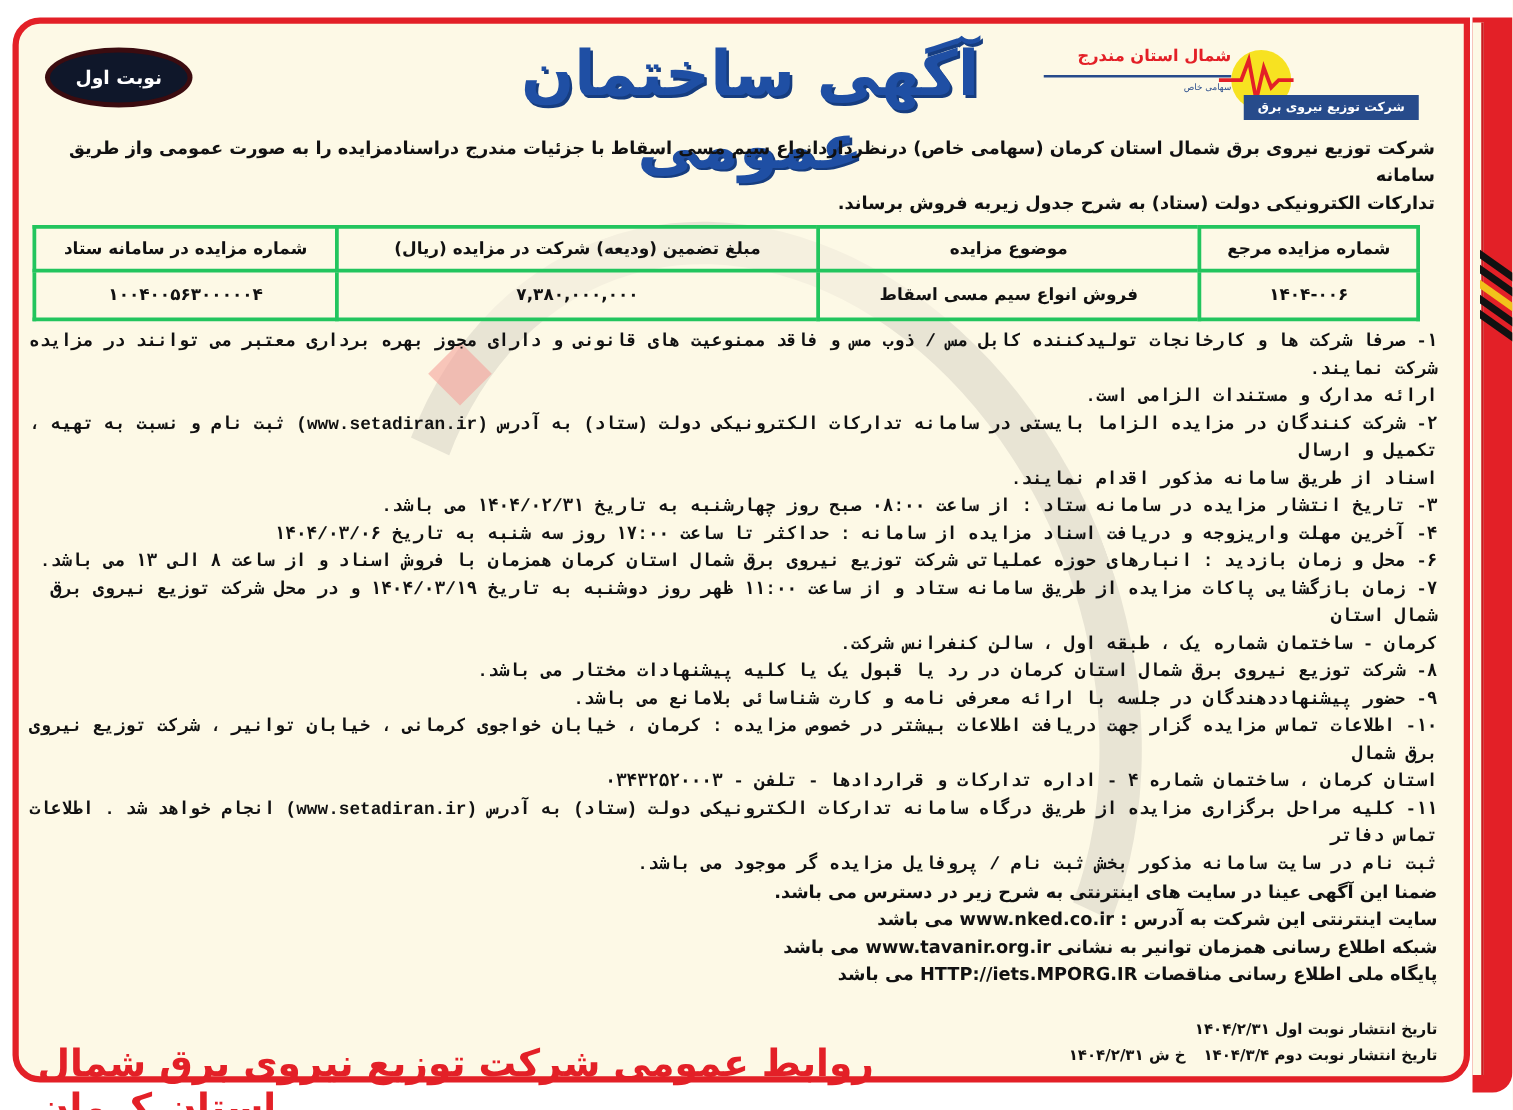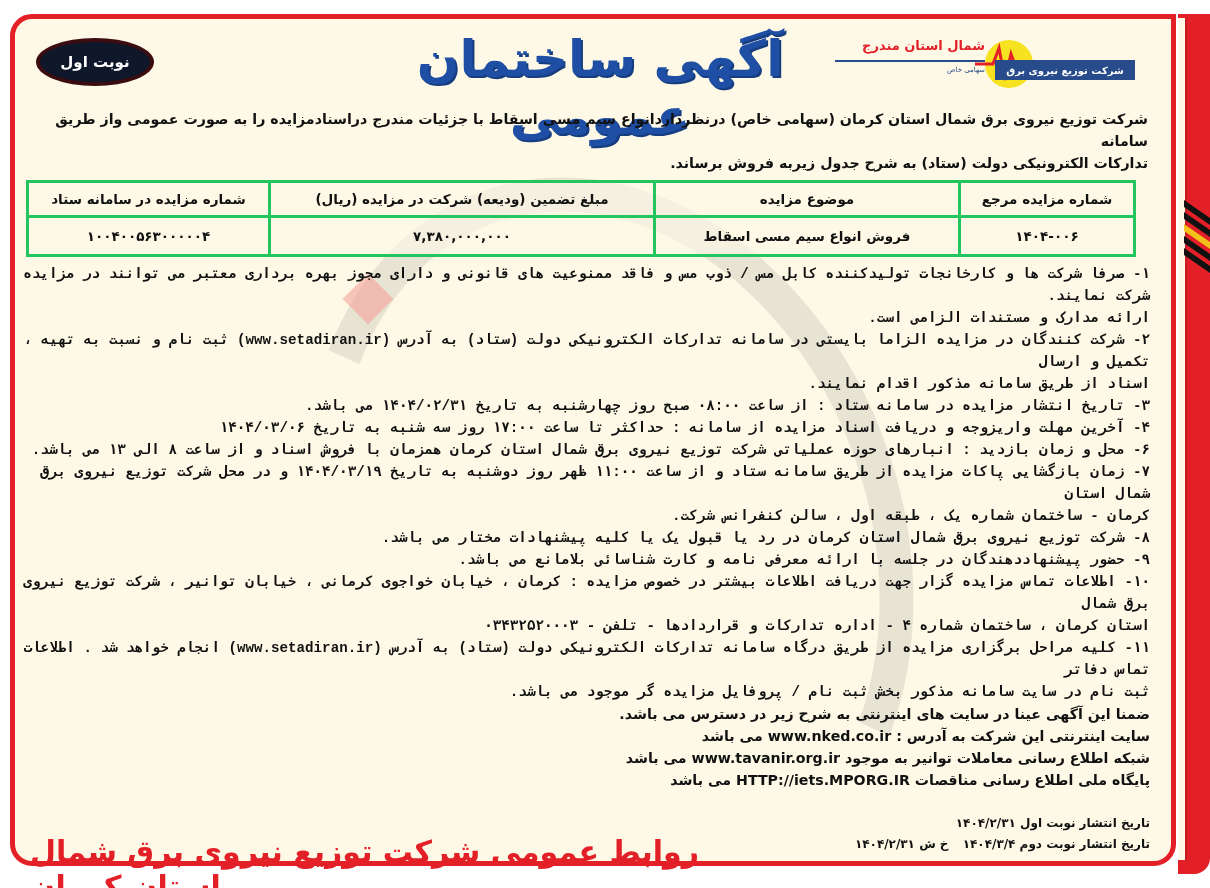--- a/index.html
+++ b/index.html
@@ -39,21 +39,21 @@
     font-size: 50px; font-weight: 900; color: #1f4fa4; letter-spacing: 1px; direction: rtl;
     text-shadow: 2px 2px 0 #163d80;
   }
   .logo { position: absolute; left: 835px; top: 32px; width: 300px; height: 70px; }
   .logo .circle { position: absolute; left: 150px; top: 8px; width: 48px; height: 48px; border-radius: 50%; background: #f7e221; }
   .logo .name1 { position: absolute; left: 0px; top: 6px; width: 150px; text-align: right; color: #e32027; font-size: 13px; font-weight: bold; direction: rtl; }
   .logo .line { position: absolute; left: 0; top: 28px; width: 150px; height: 2px; background: #274b8b; }
   .logo .name2 { position: absolute; left: 0px; top: 34px; width: 150px; text-align: right; color: #274b8b; font-size: 7px; direction: rtl; }
   .logo .pulse { position: absolute; left: 140px; top: 8px; width: 60px; height: 48px; }
   .logo .name3 {
-    position: absolute; left: 160px; top: 28px; width: 140px; height: 20px; background: #274b8b; color: #fff;
+    position: absolute; left: 160px; top: 44px; width: 140px; height: 20px; background: #274b8b; color: #fff;
     font-size: 10px; font-weight: bold; display: flex; align-items: center; justify-content: center; direction: rtl;
   }
 
   .content {
     position: absolute; left: 20px; top: 108px; width: 1130px; direction: rtl; text-align: right;
     font-size: 14.2px; font-weight: bold; color: #111; line-height: 22px;
   }
   .intro { margin-right: 2px; }
   table.auction {
     border-collapse: collapse; width: 1110px; margin: 6px 14px 6px 0; background: rgba(253,249,230,0.6);
@@ -147,21 +147,21 @@
     <p>۹- حضور پیشنهاددهندگان در جلسه با ارائه معرفی نامه و کارت شناسائی بلامانع می باشد.</p>
     <p>۱۰- اطلاعات تماس مزایده گزار جهت دریافت اطلاعات بیشتر در خصوص مزایده : کرمان ، خیابان خواجوی کرمانی ، خیابان توانیر ، شرکت توزیع نیروی برق شمال</p>
     <p>استان کرمان ، ساختمان شماره ۴ - اداره تدارکات و قراردادها - تلفن - ۰۳۴۳۲۵۲۰۰۰۳</p>
     <p>۱۱- کلیه مراحل برگزاری مزایده از طریق درگاه سامانه تدارکات الکترونیکی دولت (ستاد) به آدرس (www.setadiran.ir) انجام خواهد شد . اطلاعات تماس دفاتر</p>
     <p>ثبت نام در سایت سامانه مذکور بخش ثبت نام / پروفایل مزایده گر موجود می باشد.</p>
   </div>
 
   <div class="footer-sites">
     <p>ضمنا این آگهی عینا در سایت های اینترنتی به شرح زیر در دسترس می باشد.</p>
     <p>سایت اینترنتی این شرکت به آدرس : www.nked.co.ir می باشد</p>
-    <p>شبکه اطلاع رسانی معاملات توانیر به موجود www.tavanir.org.ir می باشد</p>
+    <p>شبکه اطلاع رسانی همزمان توانیر به نشانی www.tavanir.org.ir می باشد</p>
     <p>پایگاه ملی اطلاع رسانی مناقصات HTTP://iets.MPORG.IR می باشد</p>
   </div>
 </div>
 
 <div class="pubdates">
   <div>تاریخ انتشار نوبت اول ۱۴۰۴/۲/۳۱</div>
   <div>
     <span>تاریخ انتشار نوبت دوم ۱۴۰۴/۳/۴</span>
     <span class="sh">خ ش ۱۴۰۴/۲/۳۱</span>
   </div>

